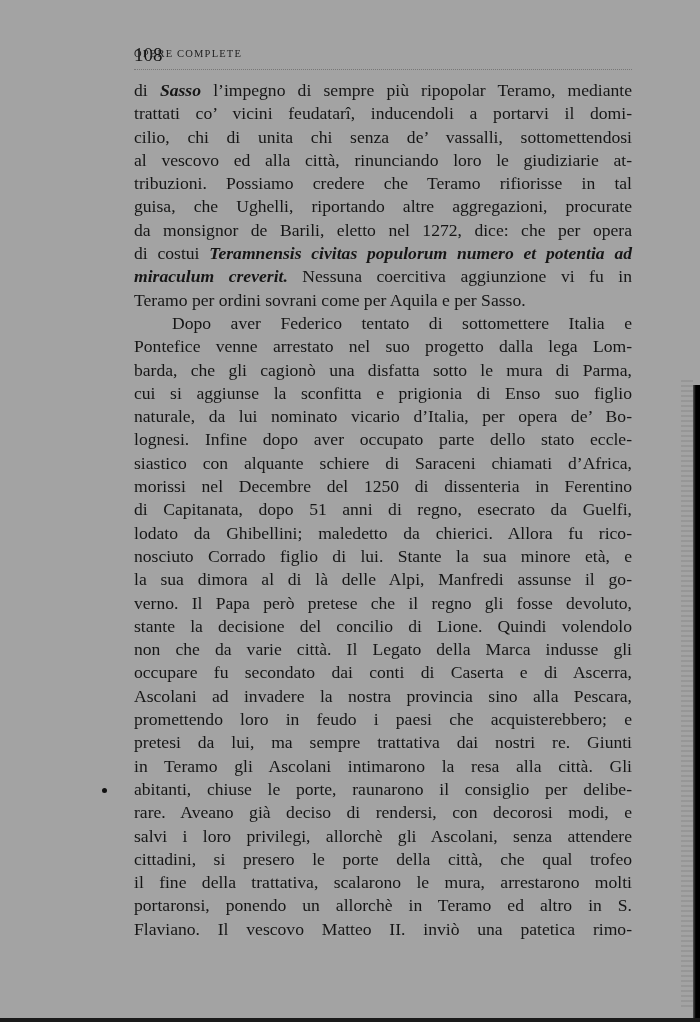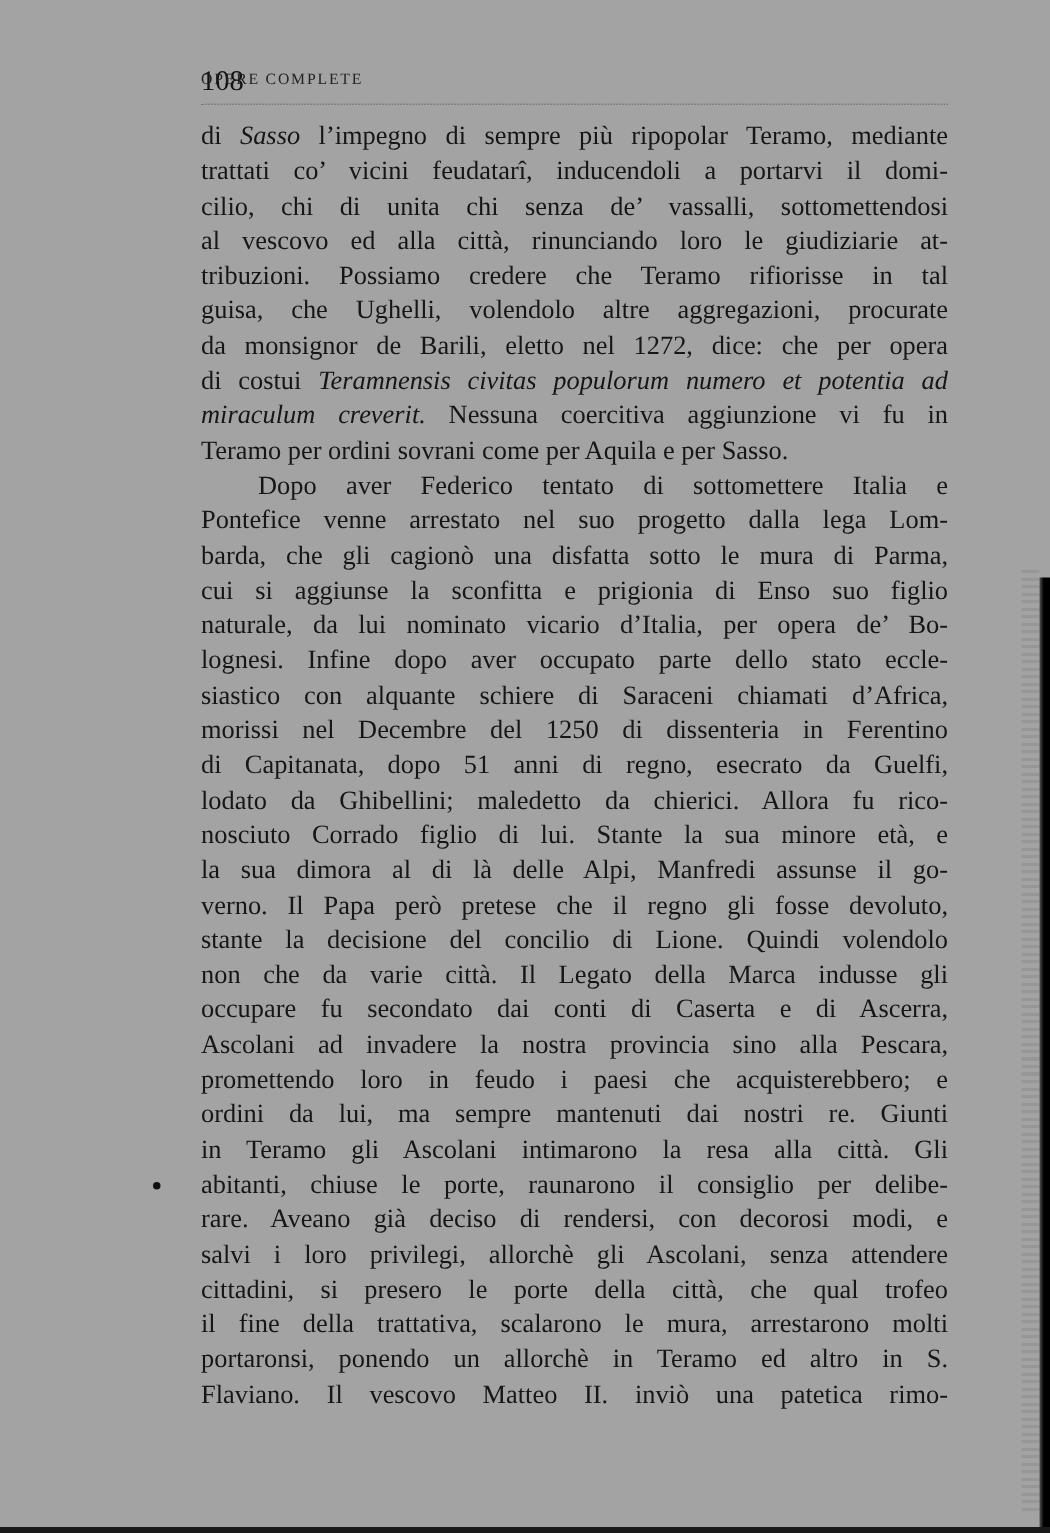--- a/index.html
+++ b/index.html
@@ -48,21 +48,21 @@
     position: absolute; left: 134px; top: 79px; width: 498px;
     font-family: "Liberation Serif", serif; font-size: 17.6px; line-height: 23.3px;
     text-align: justify; color: #161616;
   }
   .line {
     display: block; white-space: nowrap; text-align-last: justify;
     text-align: justify; height: 23.3px;
   }
   .line.last { text-align-last: left; }
   .indent { padding-left: 38px; }
-  .italic { font-style: italic; }
+  .italic { font-style: italic; font-weight: bold; }
 </style>
 </head>
 <body>
 
 <div class="page">
   <div class="scan-edge-right-light"></div>
   <div class="scan-edge-right"></div>
   <div class="scan-edge-bottom"></div>
   <div class="scan-speck" style="left:102px; top:788px;"></div>
 
@@ -72,21 +72,21 @@
     <div class="header-rule"></div>
   </div>
 
   <div class="body-text" id="body-text">
       <div>
         <span class="line"><span>di </span><span class="italic">Sasso</span><span> l’impegno di sempre più ripopolar Teramo, mediante</span></span>
         <span class="line"><span>trattati co’ vicini feudatarî, inducendoli a portarvi il domi-</span></span>
         <span class="line"><span>cilio, chi di unita chi senza de’ vassalli, sottomettendosi</span></span>
         <span class="line"><span>al vescovo ed alla città, rinunciando loro le giudiziarie at-</span></span>
         <span class="line"><span>tribuzioni. Possiamo credere che Teramo rifiorisse in tal</span></span>
-        <span class="line"><span>guisa, che Ughelli, volendolo altre aggregazioni, procurate</span></span>
+        <span class="line"><span>guisa, che Ughelli, riportando altre aggregazioni, procurate</span></span>
         <span class="line"><span>da monsignor de Barili, eletto nel 1272, dice: che per opera</span></span>
         <span class="line"><span>di costui </span><span class="italic">Teramnensis civitas populorum numero et potentia ad</span></span>
         <span class="line"><span class="italic">miraculum creverit.</span><span> Nessuna coercitiva aggiunzione vi fu in</span></span>
         <span class="line last"><span>Teramo per ordini sovrani come per Aquila e per Sasso.</span></span>
       </div>
       <div>
         <span class="line indent"><span>Dopo aver Federico tentato di sottomettere Italia e</span></span>
         <span class="line"><span>Pontefice venne arrestato nel suo progetto dalla lega Lom-</span></span>
         <span class="line"><span>barda, che gli cagionò una disfatta sotto le mura di Parma,</span></span>
         <span class="line"><span>cui si aggiunse la sconfitta e prigionia di Enso suo figlio</span></span>
@@ -97,21 +97,21 @@
         <span class="line"><span>di Capitanata, dopo 51 anni di regno, esecrato da Guelfi,</span></span>
         <span class="line"><span>lodato da Ghibellini; maledetto da chierici. Allora fu rico-</span></span>
         <span class="line"><span>nosciuto Corrado figlio di lui. Stante la sua minore età, e</span></span>
         <span class="line"><span>la sua dimora al di là delle Alpi, Manfredi assunse il go-</span></span>
         <span class="line"><span>verno. Il Papa però pretese che il regno gli fosse devoluto,</span></span>
         <span class="line"><span>stante la decisione del concilio di Lione. Quindi volendolo</span></span>
         <span class="line"><span>non che da varie città. Il Legato della Marca indusse gli</span></span>
         <span class="line"><span>occupare fu secondato dai conti di Caserta e di Ascerra,</span></span>
         <span class="line"><span>Ascolani ad invadere la nostra provincia sino alla Pescara,</span></span>
         <span class="line"><span>promettendo loro in feudo i paesi che acquisterebbero; e</span></span>
-        <span class="line"><span>ordini da lui, ma sempre mantenuti dai nostri re. Giunti</span></span>
+        <span class="line"><span>pretesi da lui, ma sempre trattativa dai nostri re. Giunti</span></span>
         <span class="line"><span>in Teramo gli Ascolani intimarono la resa alla città. Gli</span></span>
         <span class="line"><span>abitanti, chiuse le porte, raunarono il consiglio per delibe-</span></span>
         <span class="line"><span>rare. Aveano già deciso di rendersi, con decorosi modi, e</span></span>
         <span class="line"><span>salvi i loro privilegi, allorchè gli Ascolani, senza attendere</span></span>
         <span class="line"><span>cittadini, si presero le porte della città, che qual trofeo</span></span>
         <span class="line"><span>il fine della trattativa, scalarono le mura, arrestarono molti</span></span>
         <span class="line"><span>portaronsi, ponendo un allorchè in Teramo ed altro in S.</span></span>
         <span class="line"><span>Flaviano. Il vescovo Matteo II. inviò una patetica rimo-</span></span>
       </div>
     </div>

